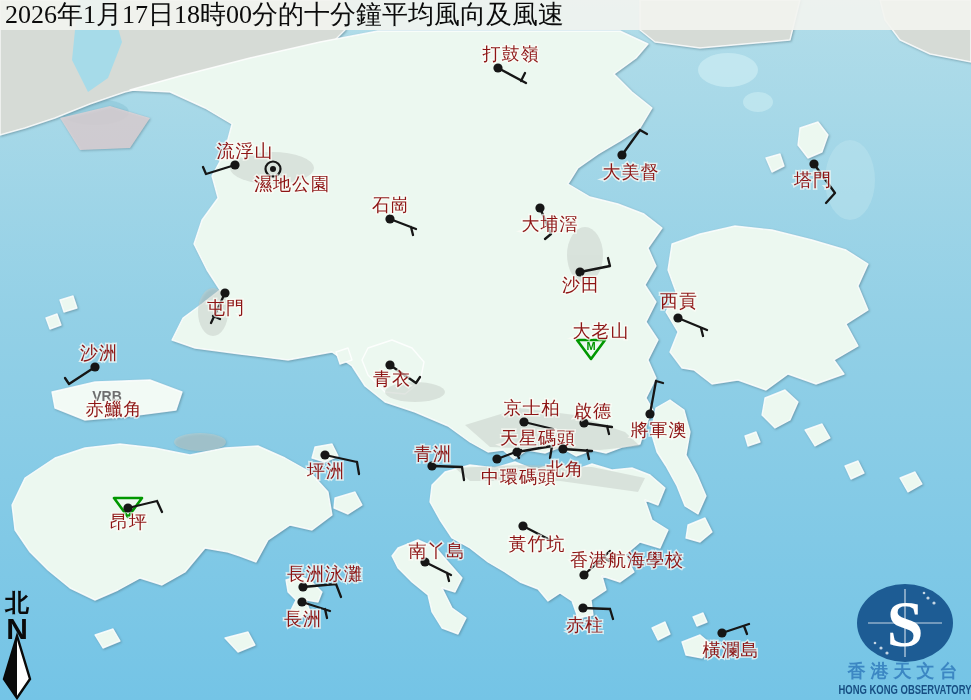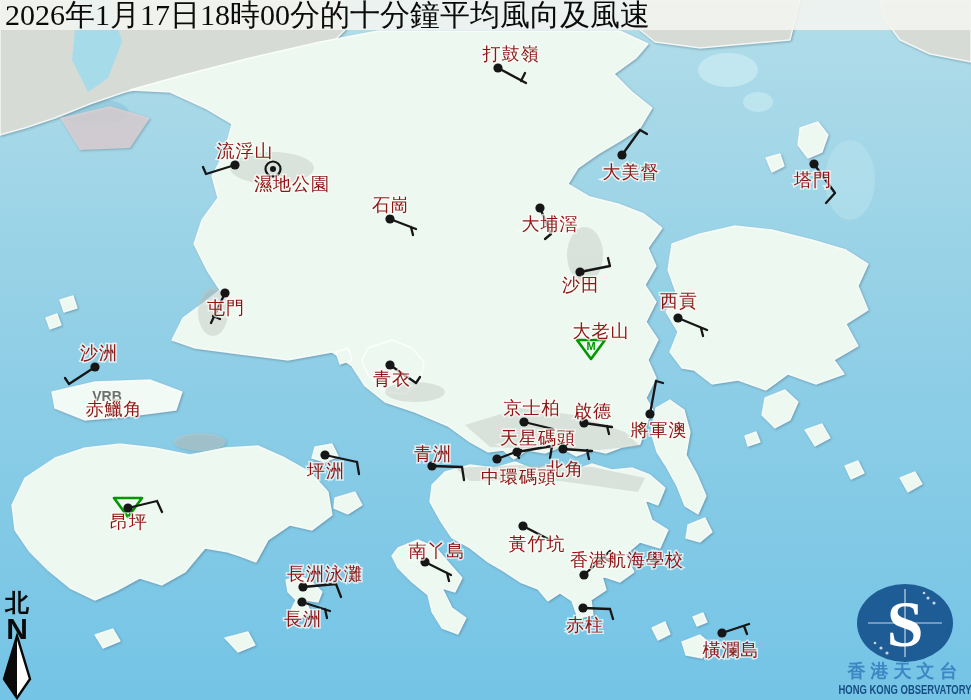--- a/index.html
+++ b/index.html
@@ -2,21 +2,21 @@
 <html><head>
 <meta charset="utf-8">
 <style>
   html,body{margin:0;padding:0;}
   .screen{position:relative;width:971px;height:700px;overflow:hidden;
           background:#9ad4e8;font-family:"Liberation Sans",sans-serif;}
   .screen svg{position:absolute;left:0;top:0;}
   .title-bar{position:absolute;left:0;top:0;width:971px;height:30px;
              background:rgba(243,244,240,.9);color:#0b0b0b;
              font-family:"Liberation Serif","DejaVu Serif",serif;
-             font-size:30px;line-height:30px;padding-left:5px;
+             font-size:26px;line-height:30px;padding-left:5px;
              box-sizing:border-box;white-space:nowrap;z-index:5;}
   .st-label{paint-order:stroke;stroke:rgba(252,252,246,.72);stroke-width:3px;}
 </style>
 </head>
 <body>
 
 <div class="screen">
 
 <svg width="971" height="700" viewBox="0 0 971 700">
   <defs>

